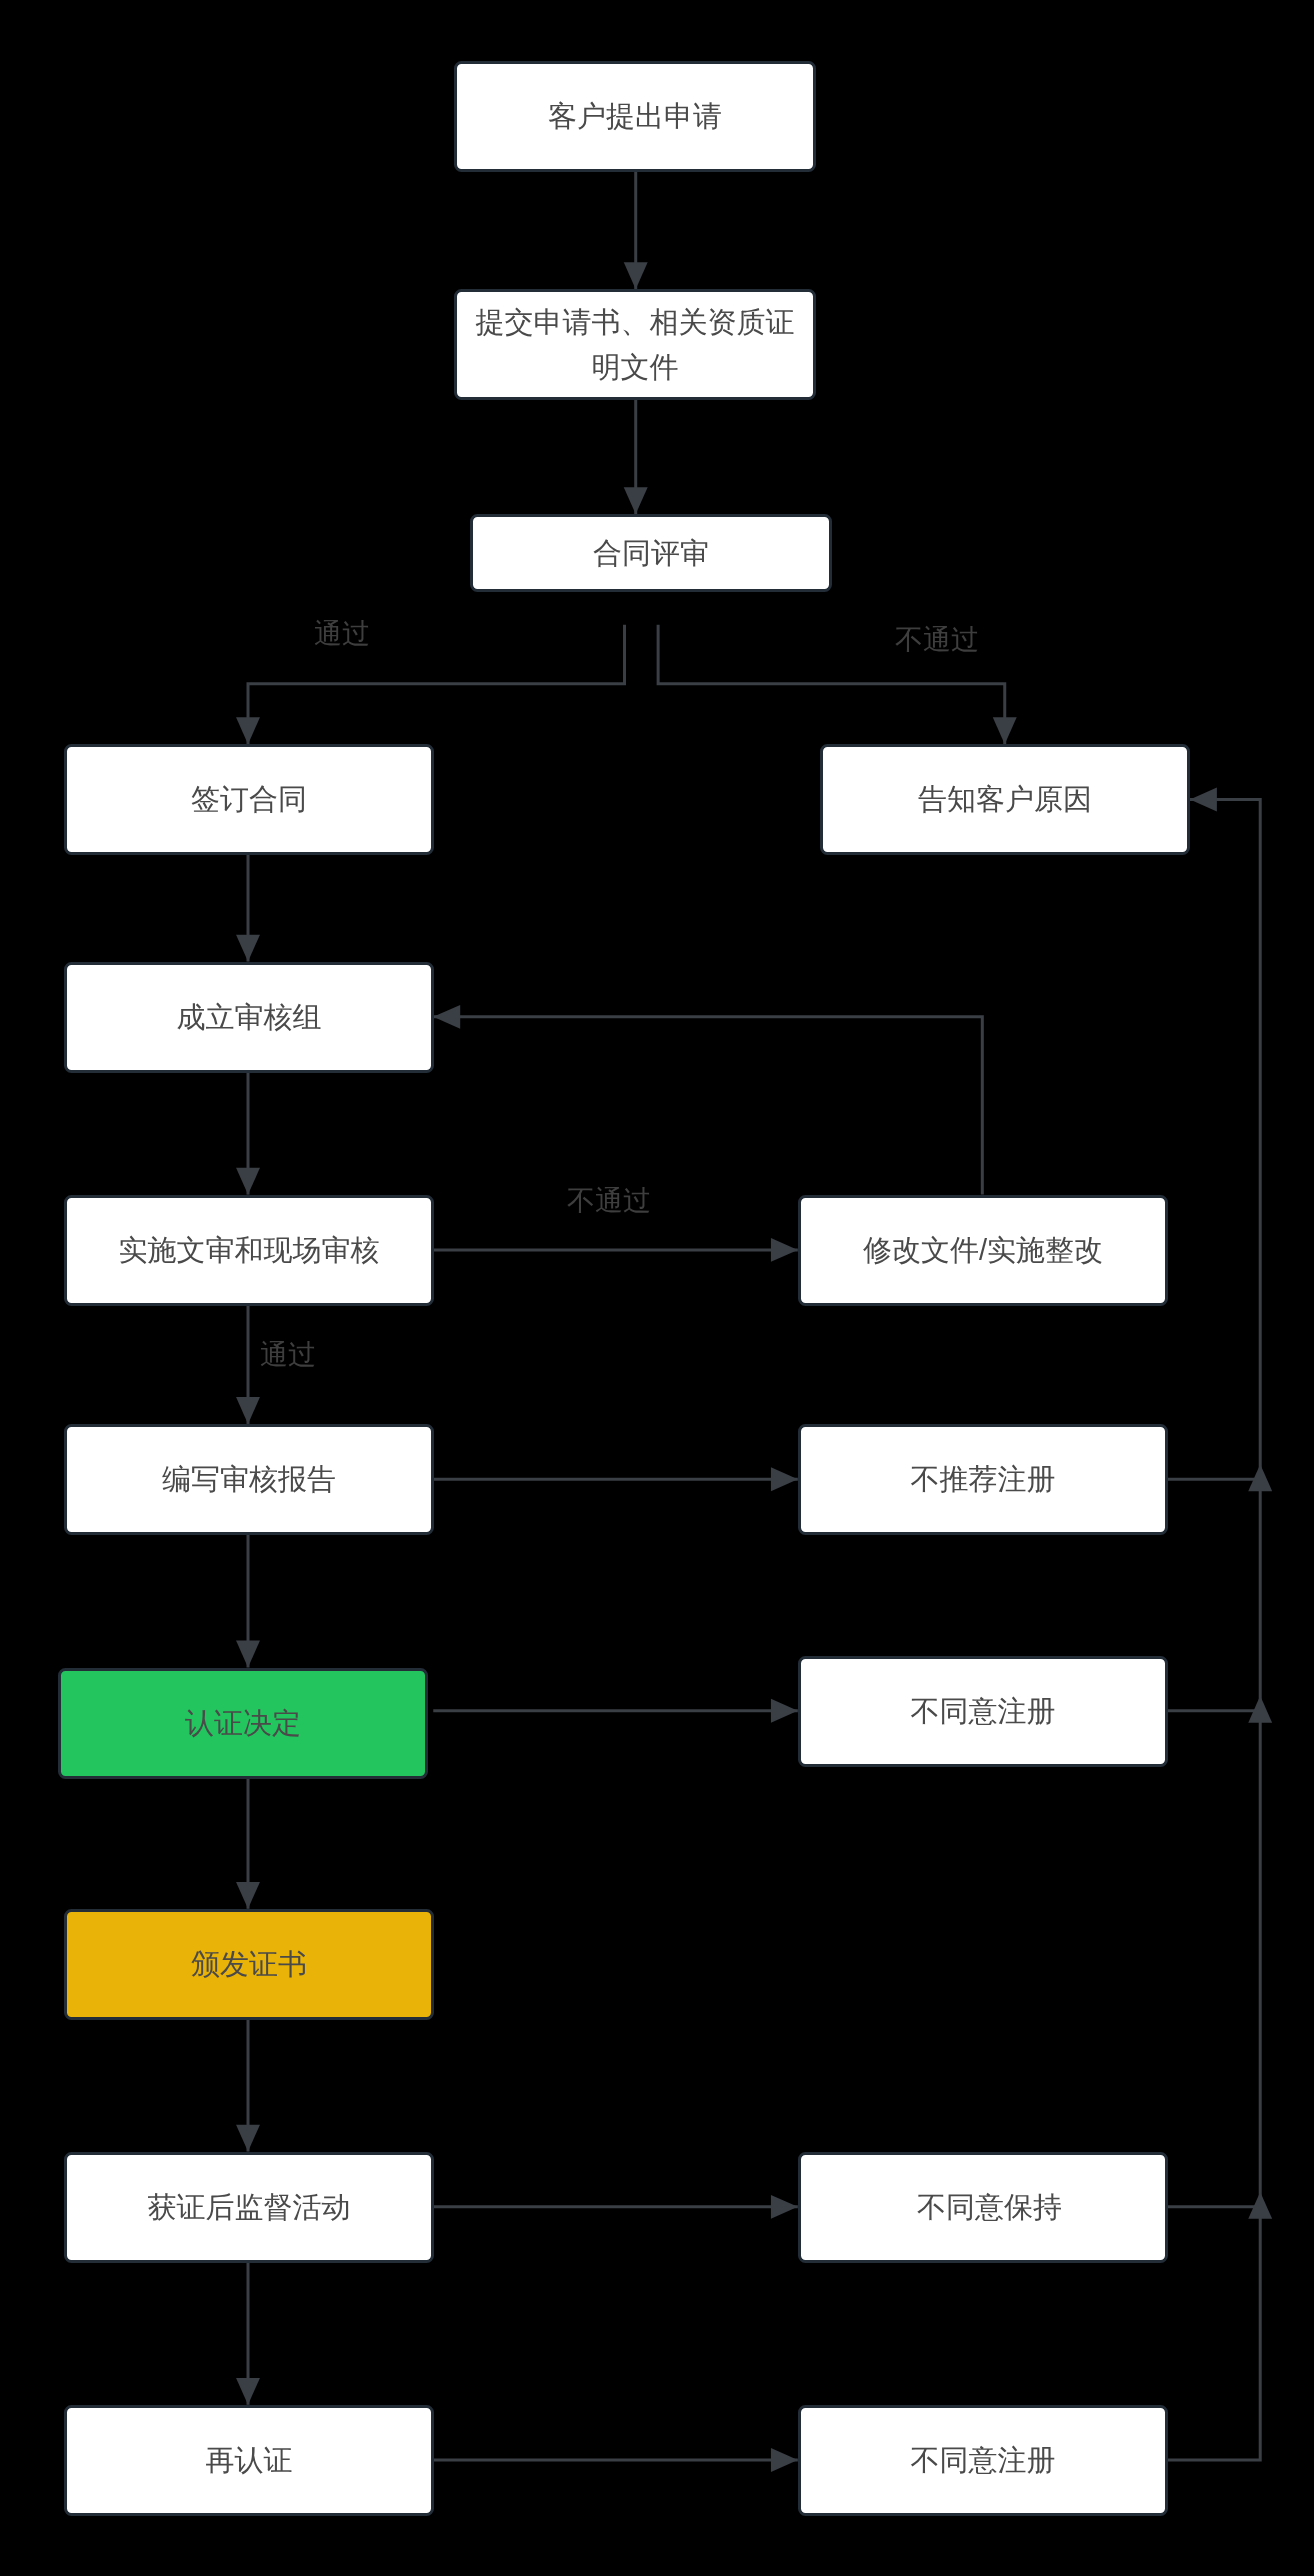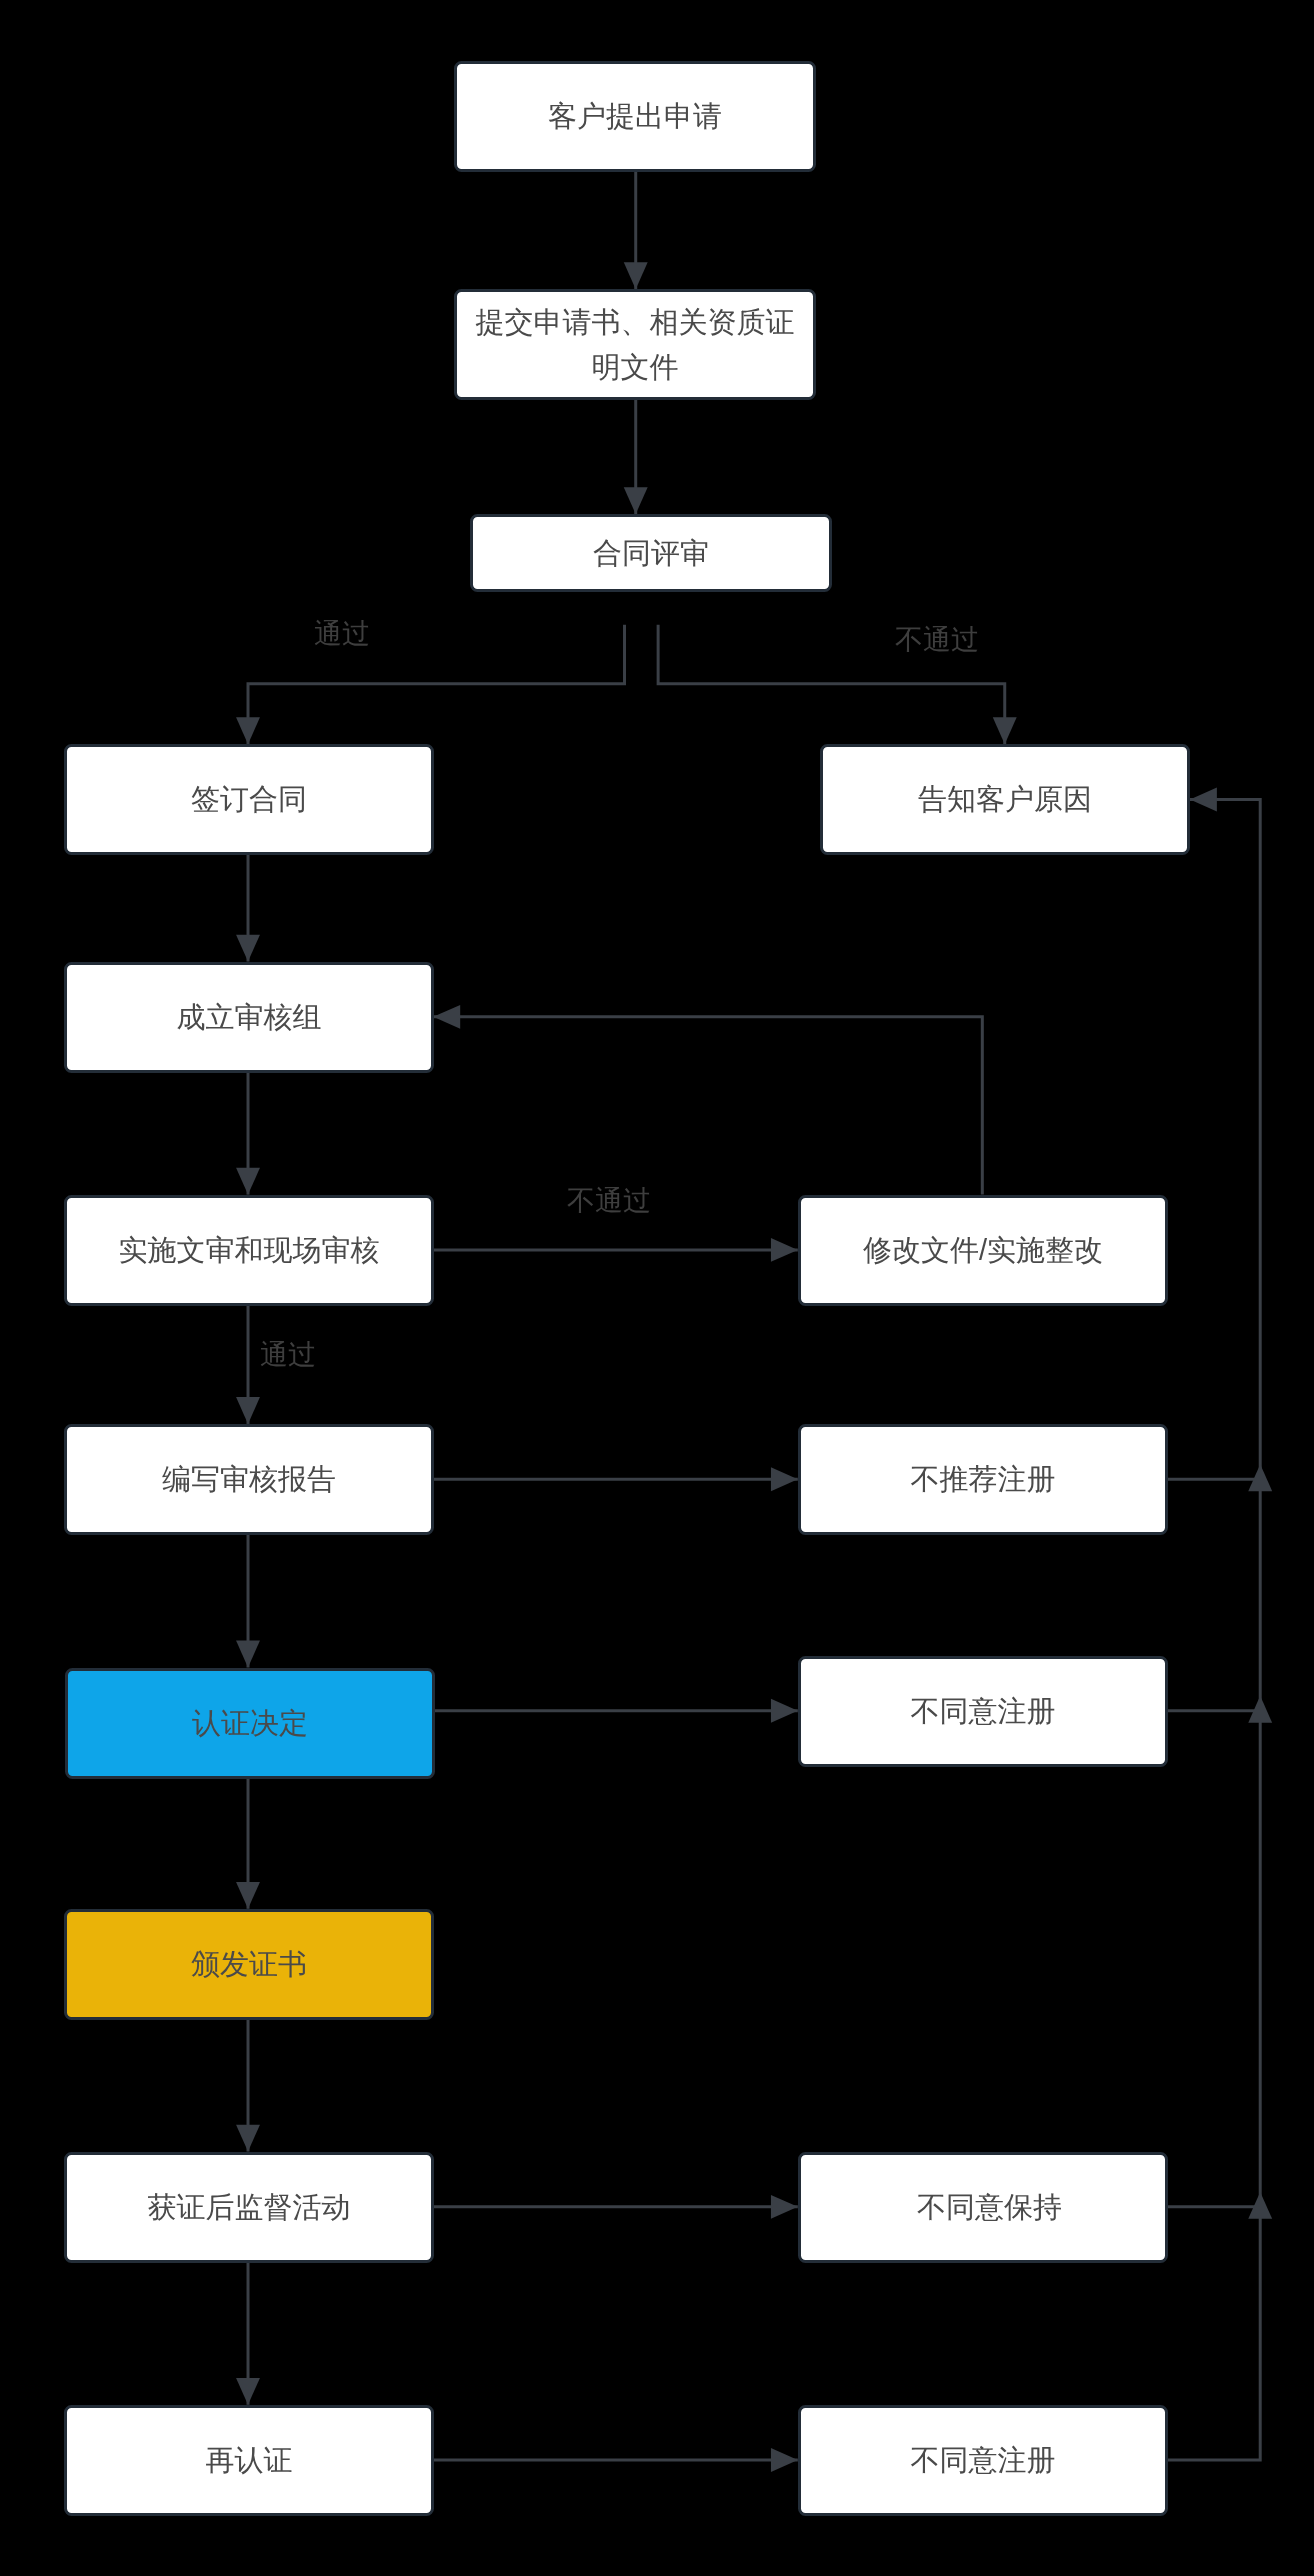--- a/index.html
+++ b/index.html
@@ -106,21 +106,21 @@
       </div>
       <div class="node" style="left: 798px; top: 1195px; width: 370px; height: 111px; background: rgb(255, 255, 255); border-color: rgb(35, 45, 56); color: rgb(74, 74, 74); text-align: right;">
         <span>修改文件/实施整改</span>
       </div>
       <div class="node" style="left: 64px; top: 1424px; width: 370px; height: 111px; background: rgb(255, 255, 255); border-color: rgb(35, 45, 56); color: rgb(74, 74, 74);">
         <span>编写审核报告</span>
       </div>
       <div class="node" style="left: 798px; top: 1424px; width: 370px; height: 111px; background: rgb(255, 255, 255); border-color: rgb(35, 45, 56); color: rgb(74, 74, 74);">
         <span>不推荐注册</span>
       </div>
-      <div class="node" style="left: 65px; top: 1668px; width: 370px; height: 111px; background: #0ea5e9; border-color: rgb(35, 45, 56); color: rgb(74, 74, 74);">
+      <div class="node" style="left: 58px; top: 1668px; width: 370px; height: 111px; background: #22c55e; border-color: rgb(35, 45, 56); color: rgb(74, 74, 74);">
         <span>认证决定</span>
       </div>
       <div class="node" style="left: 798px; top: 1656px; width: 370px; height: 111px; background: rgb(255, 255, 255); border-color: rgb(35, 45, 56); color: rgb(74, 74, 74);">
         <span>不同意注册</span>
       </div>
       <div class="node" style="left: 64px; top: 1909px; width: 370px; height: 111px; background: #eab308; border-color: rgb(35, 45, 56); color: rgb(74, 74, 74);">
         <span>颁发证书</span>
       </div>
       <div class="node" style="left: 64px; top: 2152px; width: 370px; height: 111px; background: rgb(255, 255, 255); border-color: rgb(35, 45, 56); color: rgb(74, 74, 74);">
         <span>获证后监督活动</span>

